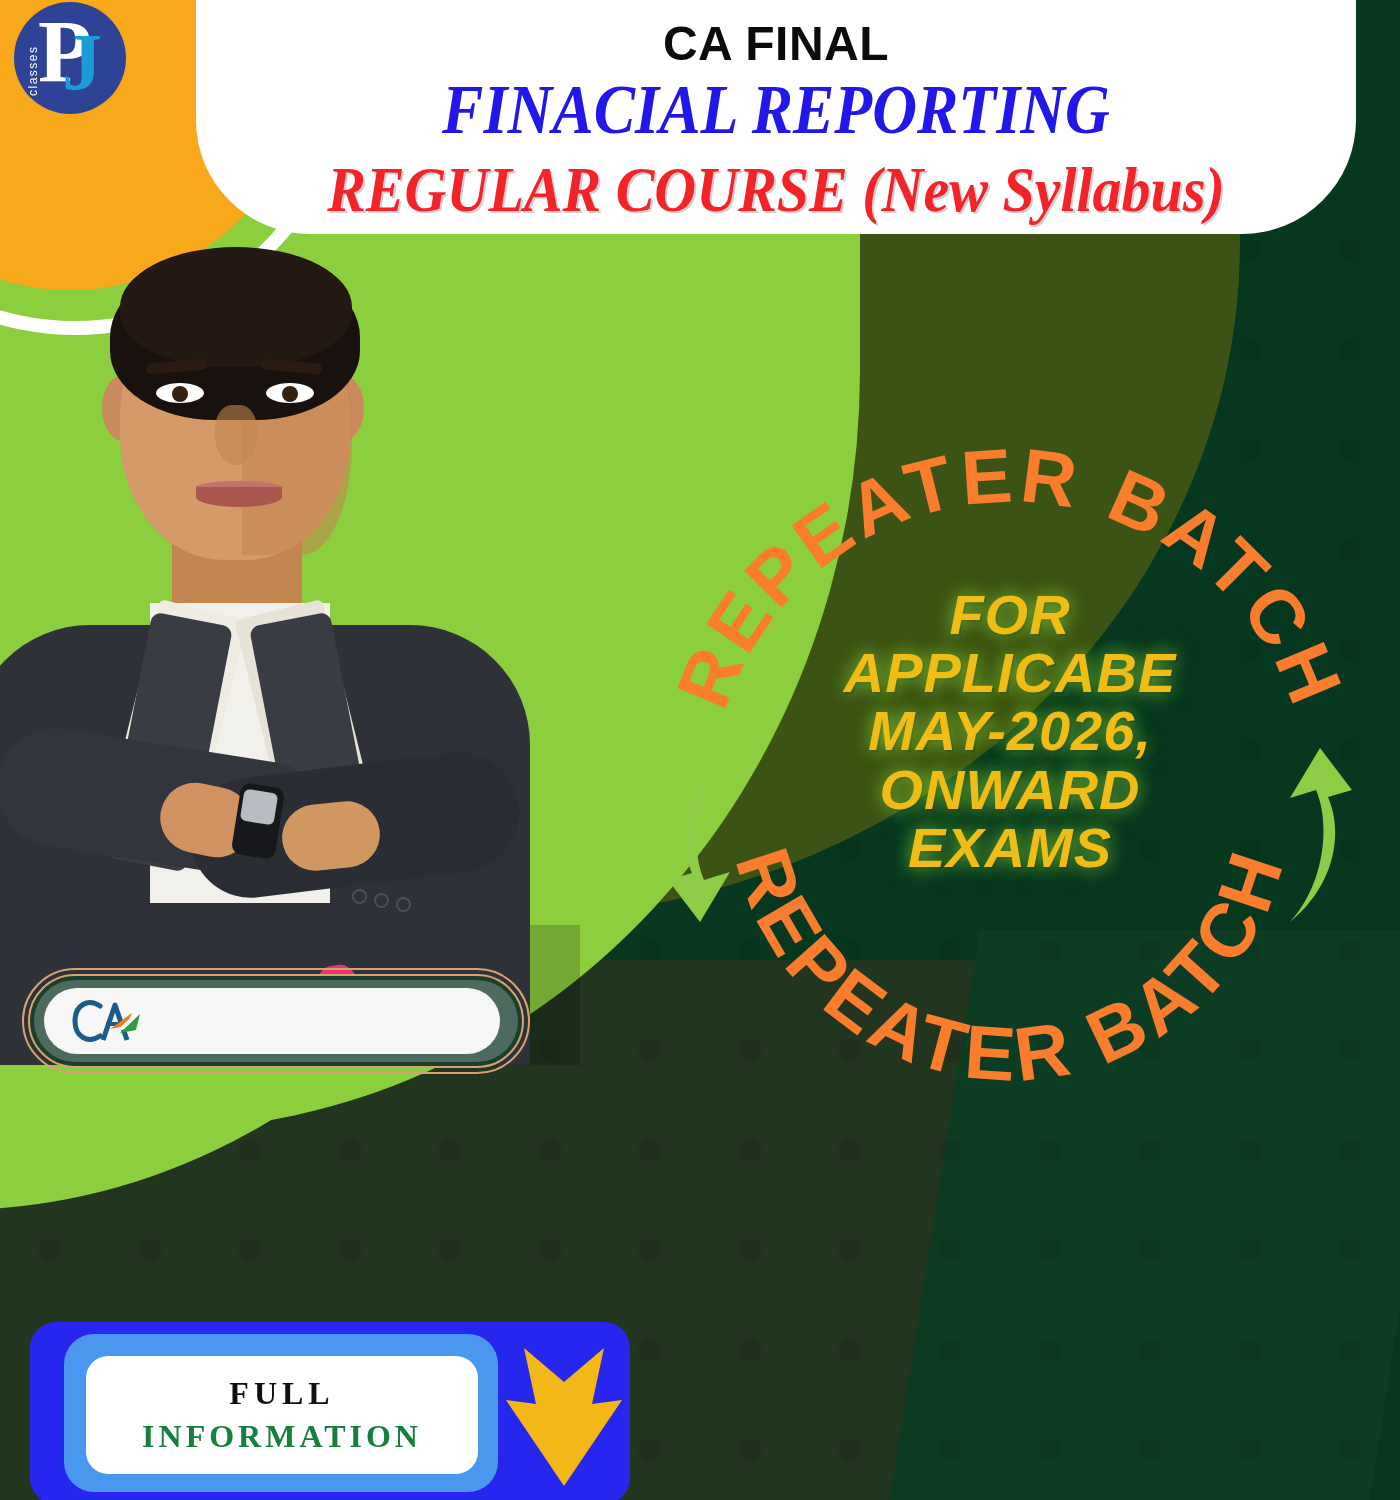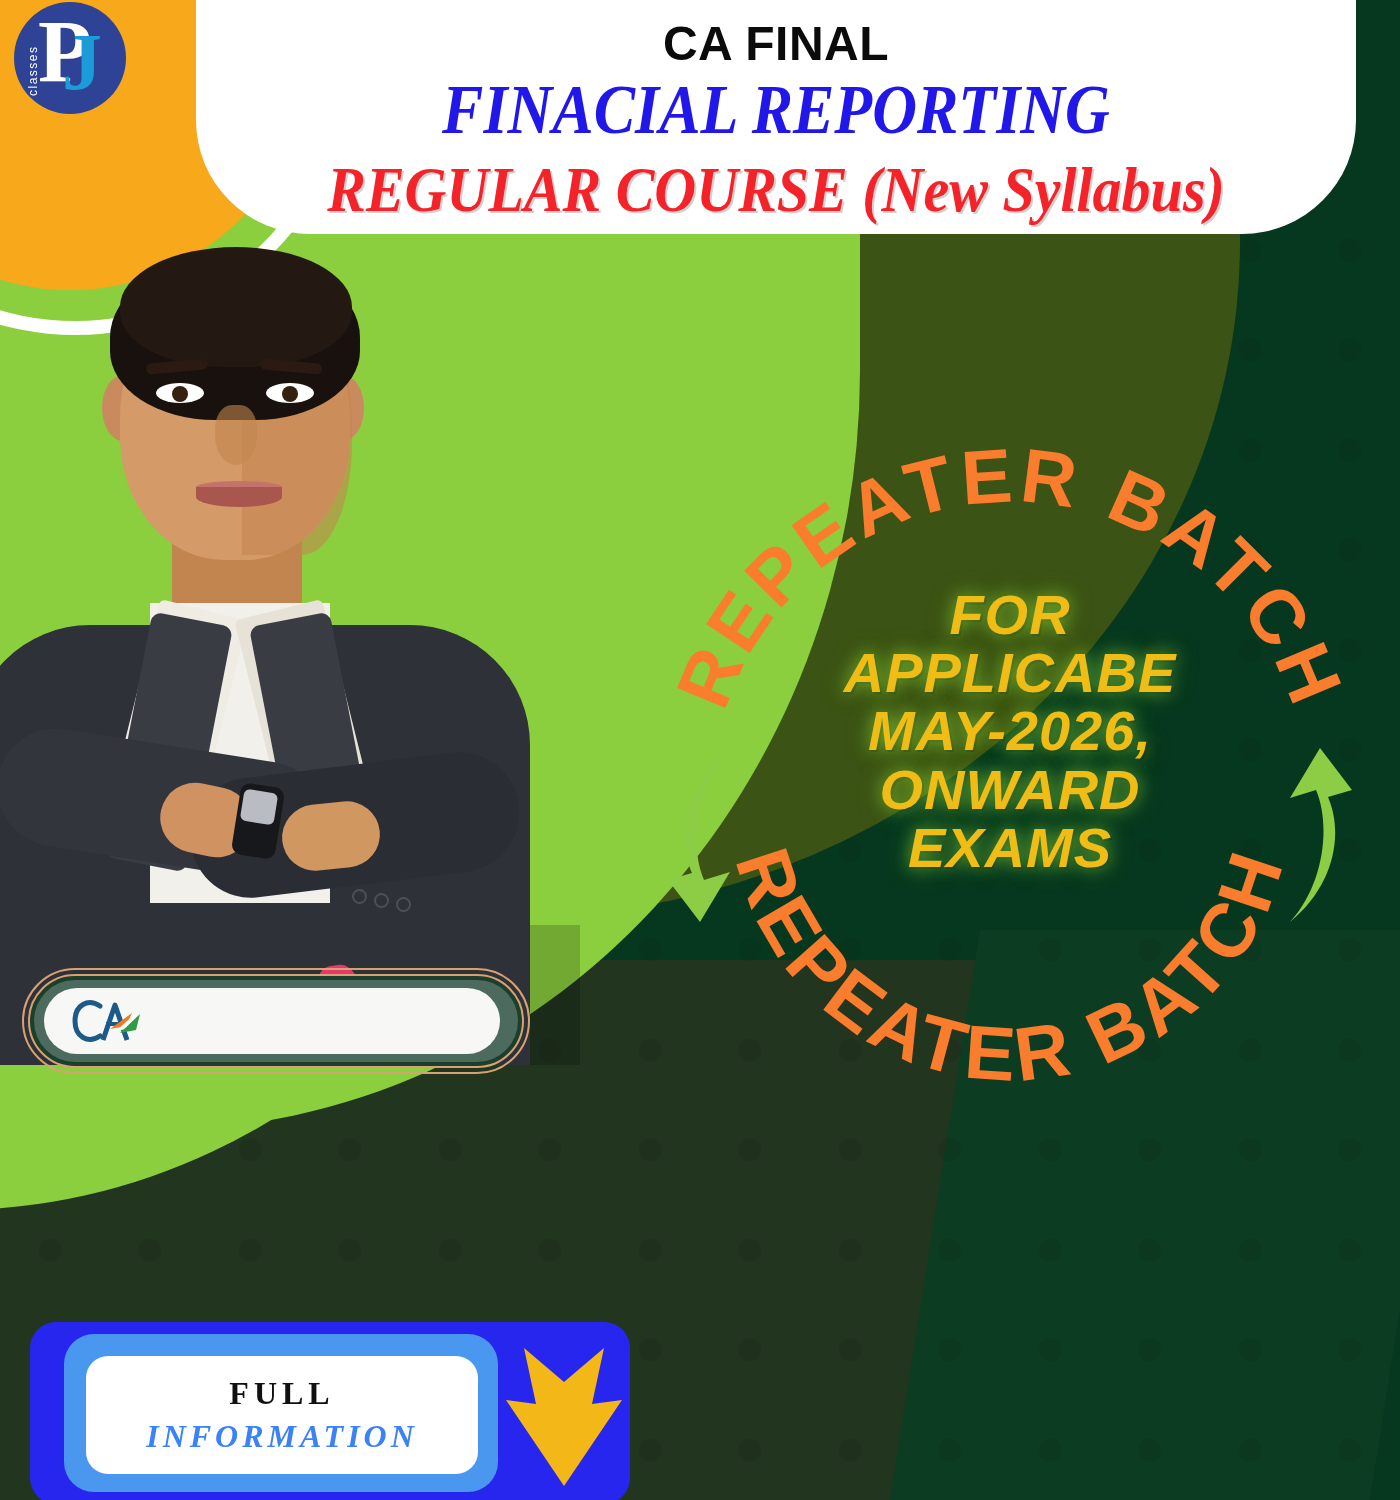--- a/index.html
+++ b/index.html
@@ -278,23 +278,22 @@
     align-items:center; justify-content:center;
     gap:6px;
   }
   .cta-t1 {
     font-family:"Liberation Serif", serif;
     font-weight:bold; font-size:32px; color:#101010;
     letter-spacing:5px;
   }
   .cta-t2 {
     font-family:"Liberation Serif", serif;
-    font-weight:bold; font-size:32px; color:#3b82f6;
+    font-weight:bold; font-size:32px; color:#15803d;
     letter-spacing:4px;
-    font-style:italic;
   }
   .cta-arrow { position:absolute; left:470px; top:20px; width:128px; height:150px; }
 </style>
 </head>
 <body>
 
 <div id="poster">
 
   <div class="bg-deep"></div>
   <div class="bg-darkpanel"></div>

